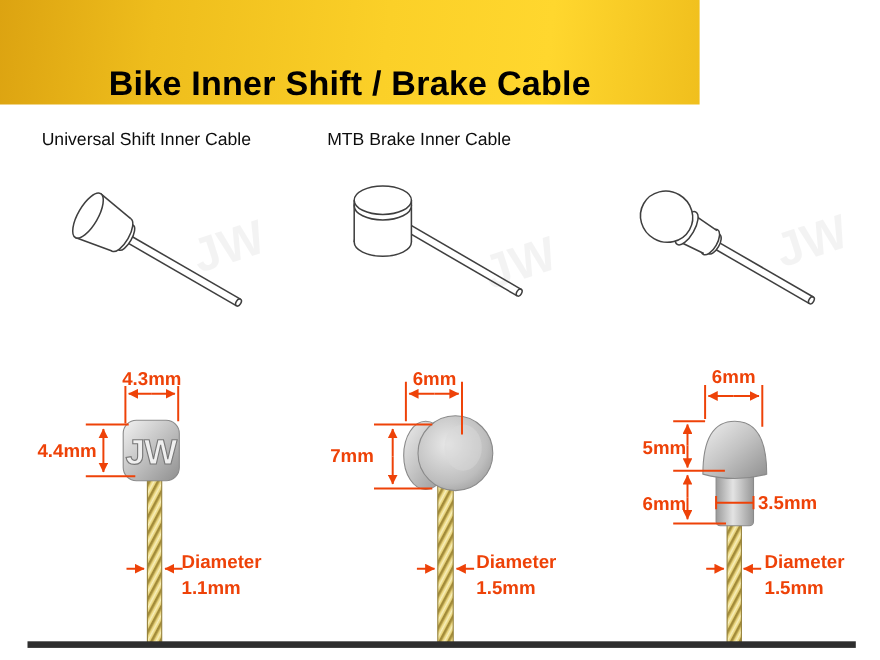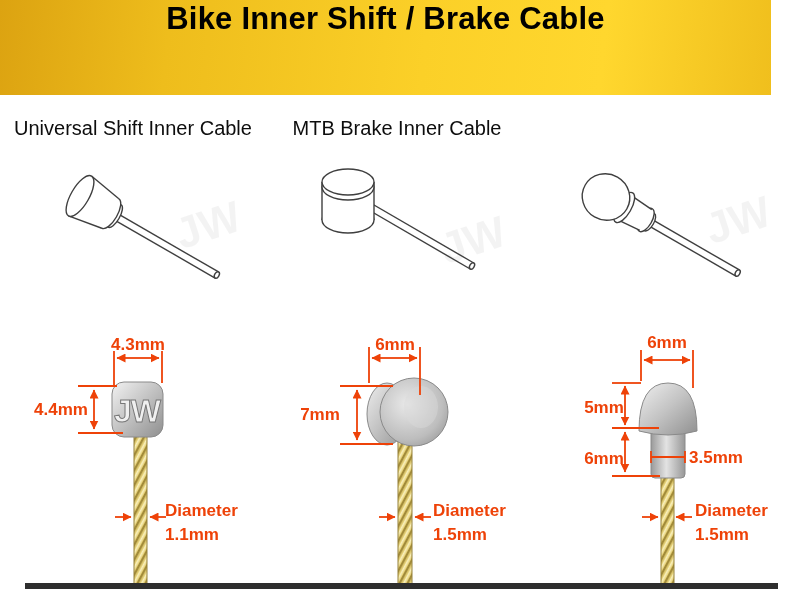--- a/index.html
+++ b/index.html
@@ -2,34 +2,34 @@
 <html><head>
 <meta charset="utf-8">
 <style>
   html,body{margin:0;padding:0;}
   .stage{
     position:relative;width:800px;height:600px;background:#ffffff;overflow:hidden;
     font-family:"Liberation Sans", sans-serif;
   }
   
   .banner{
-    position:absolute;left:0;top:0;width:771px;height:95px;
+    position:absolute;left:0;top:0;width:636px;height:95px;
     background:linear-gradient(96deg,#dca311 0%,#eebd1c 22%,#fbd028 55%,#ffd72e 78%,#f0bf1d 100%);
-    display:flex;flex-direction:column;align-items:center;justify-content:flex-start;
+    display:flex;flex-direction:column;align-items:center;justify-content:flex-end;
   }
   .banner-title{
     margin:0;text-align:center;color:#000;font-weight:bold;font-size:31px;line-height:38px;
     letter-spacing:0.2px;
   }
   
   .col-label{
-    position:absolute;top:116px;text-align:center;color:#0d0d0d;font-size:20px;line-height:24px;
+    position:absolute;top:116px;text-align:center;color:#0d0d0d;font-size:16px;line-height:24px;
   }
   .col-label.c1{left:8px;width:250px;}
-  .col-label.c2{left:272px;width:250px;}
+  .col-label.c2{left:256px;width:250px;}
   .col-label.c3{left:540px;width:245px;}
   
   .sketch,.photo{position:absolute;}
   .sk1{left:30px;top:158px;}
   .sk2{left:280px;top:158px;}
   .sk3{left:540px;top:158px;}
   .ph1{left:20px;top:325px;}
   .ph2{left:290px;top:325px;}
   .ph3{left:555px;top:325px;}
   .sketch path,.sketch line,.sketch ellipse{vector-effect:none;}

